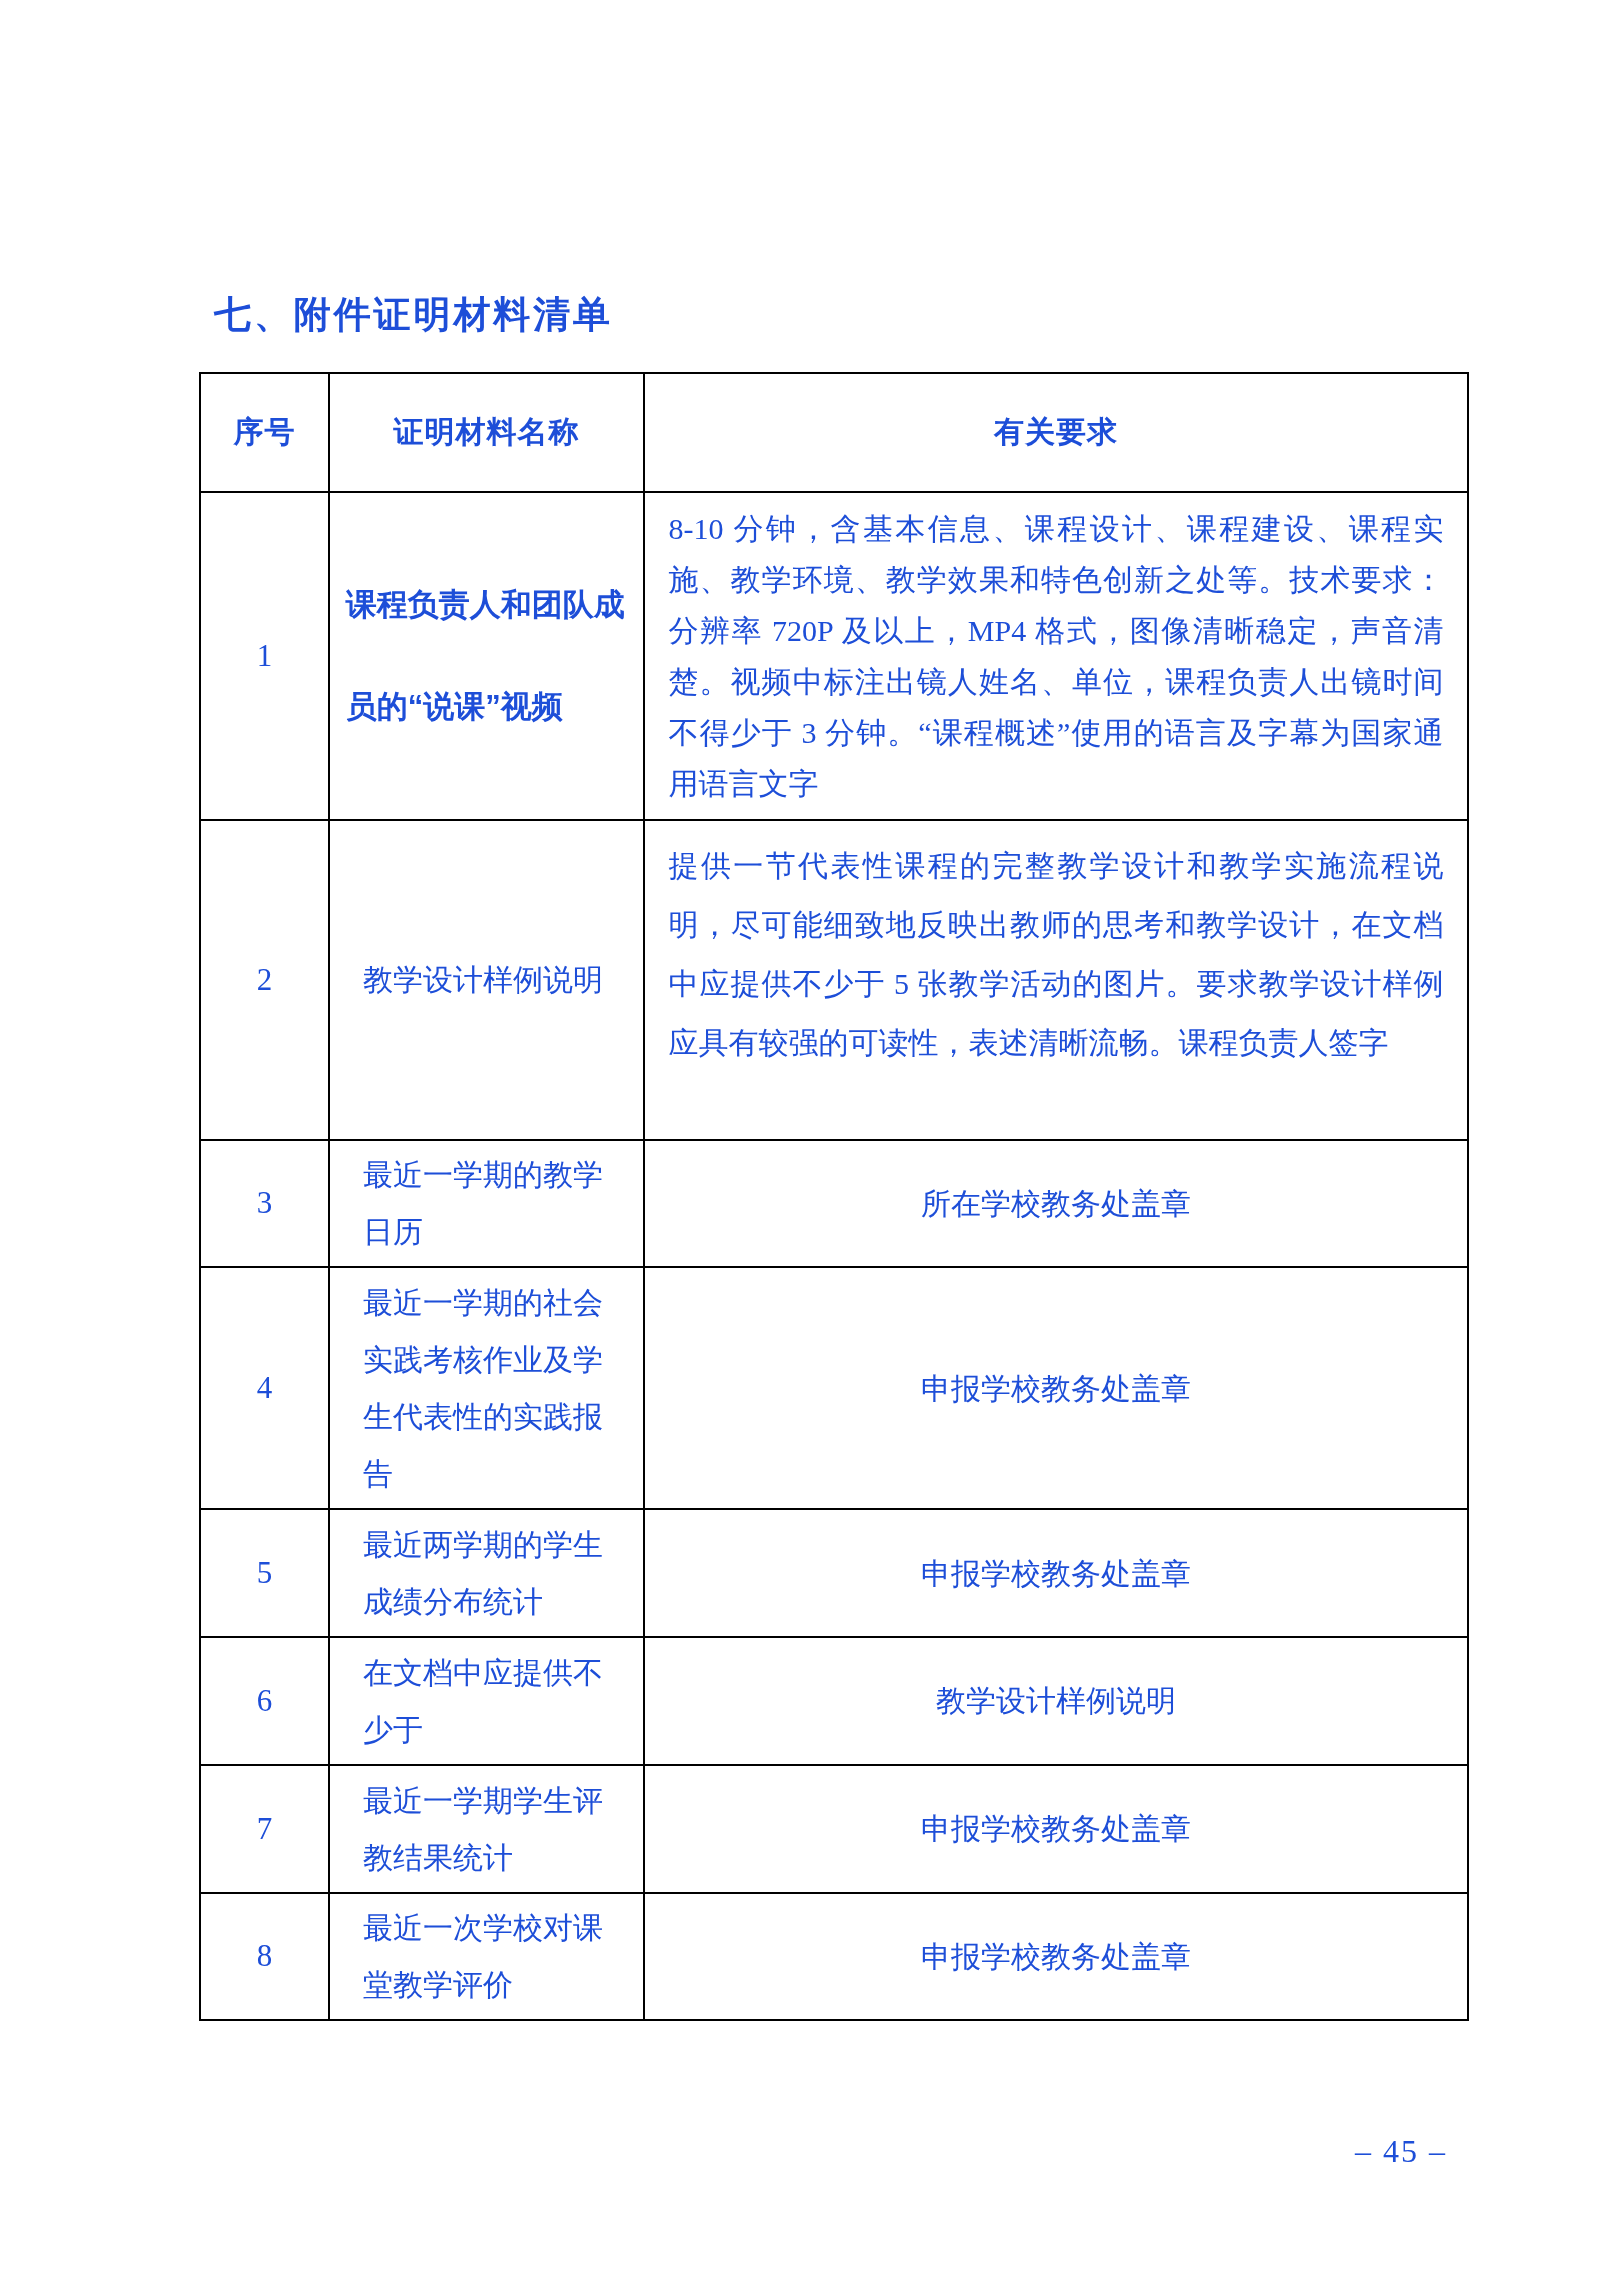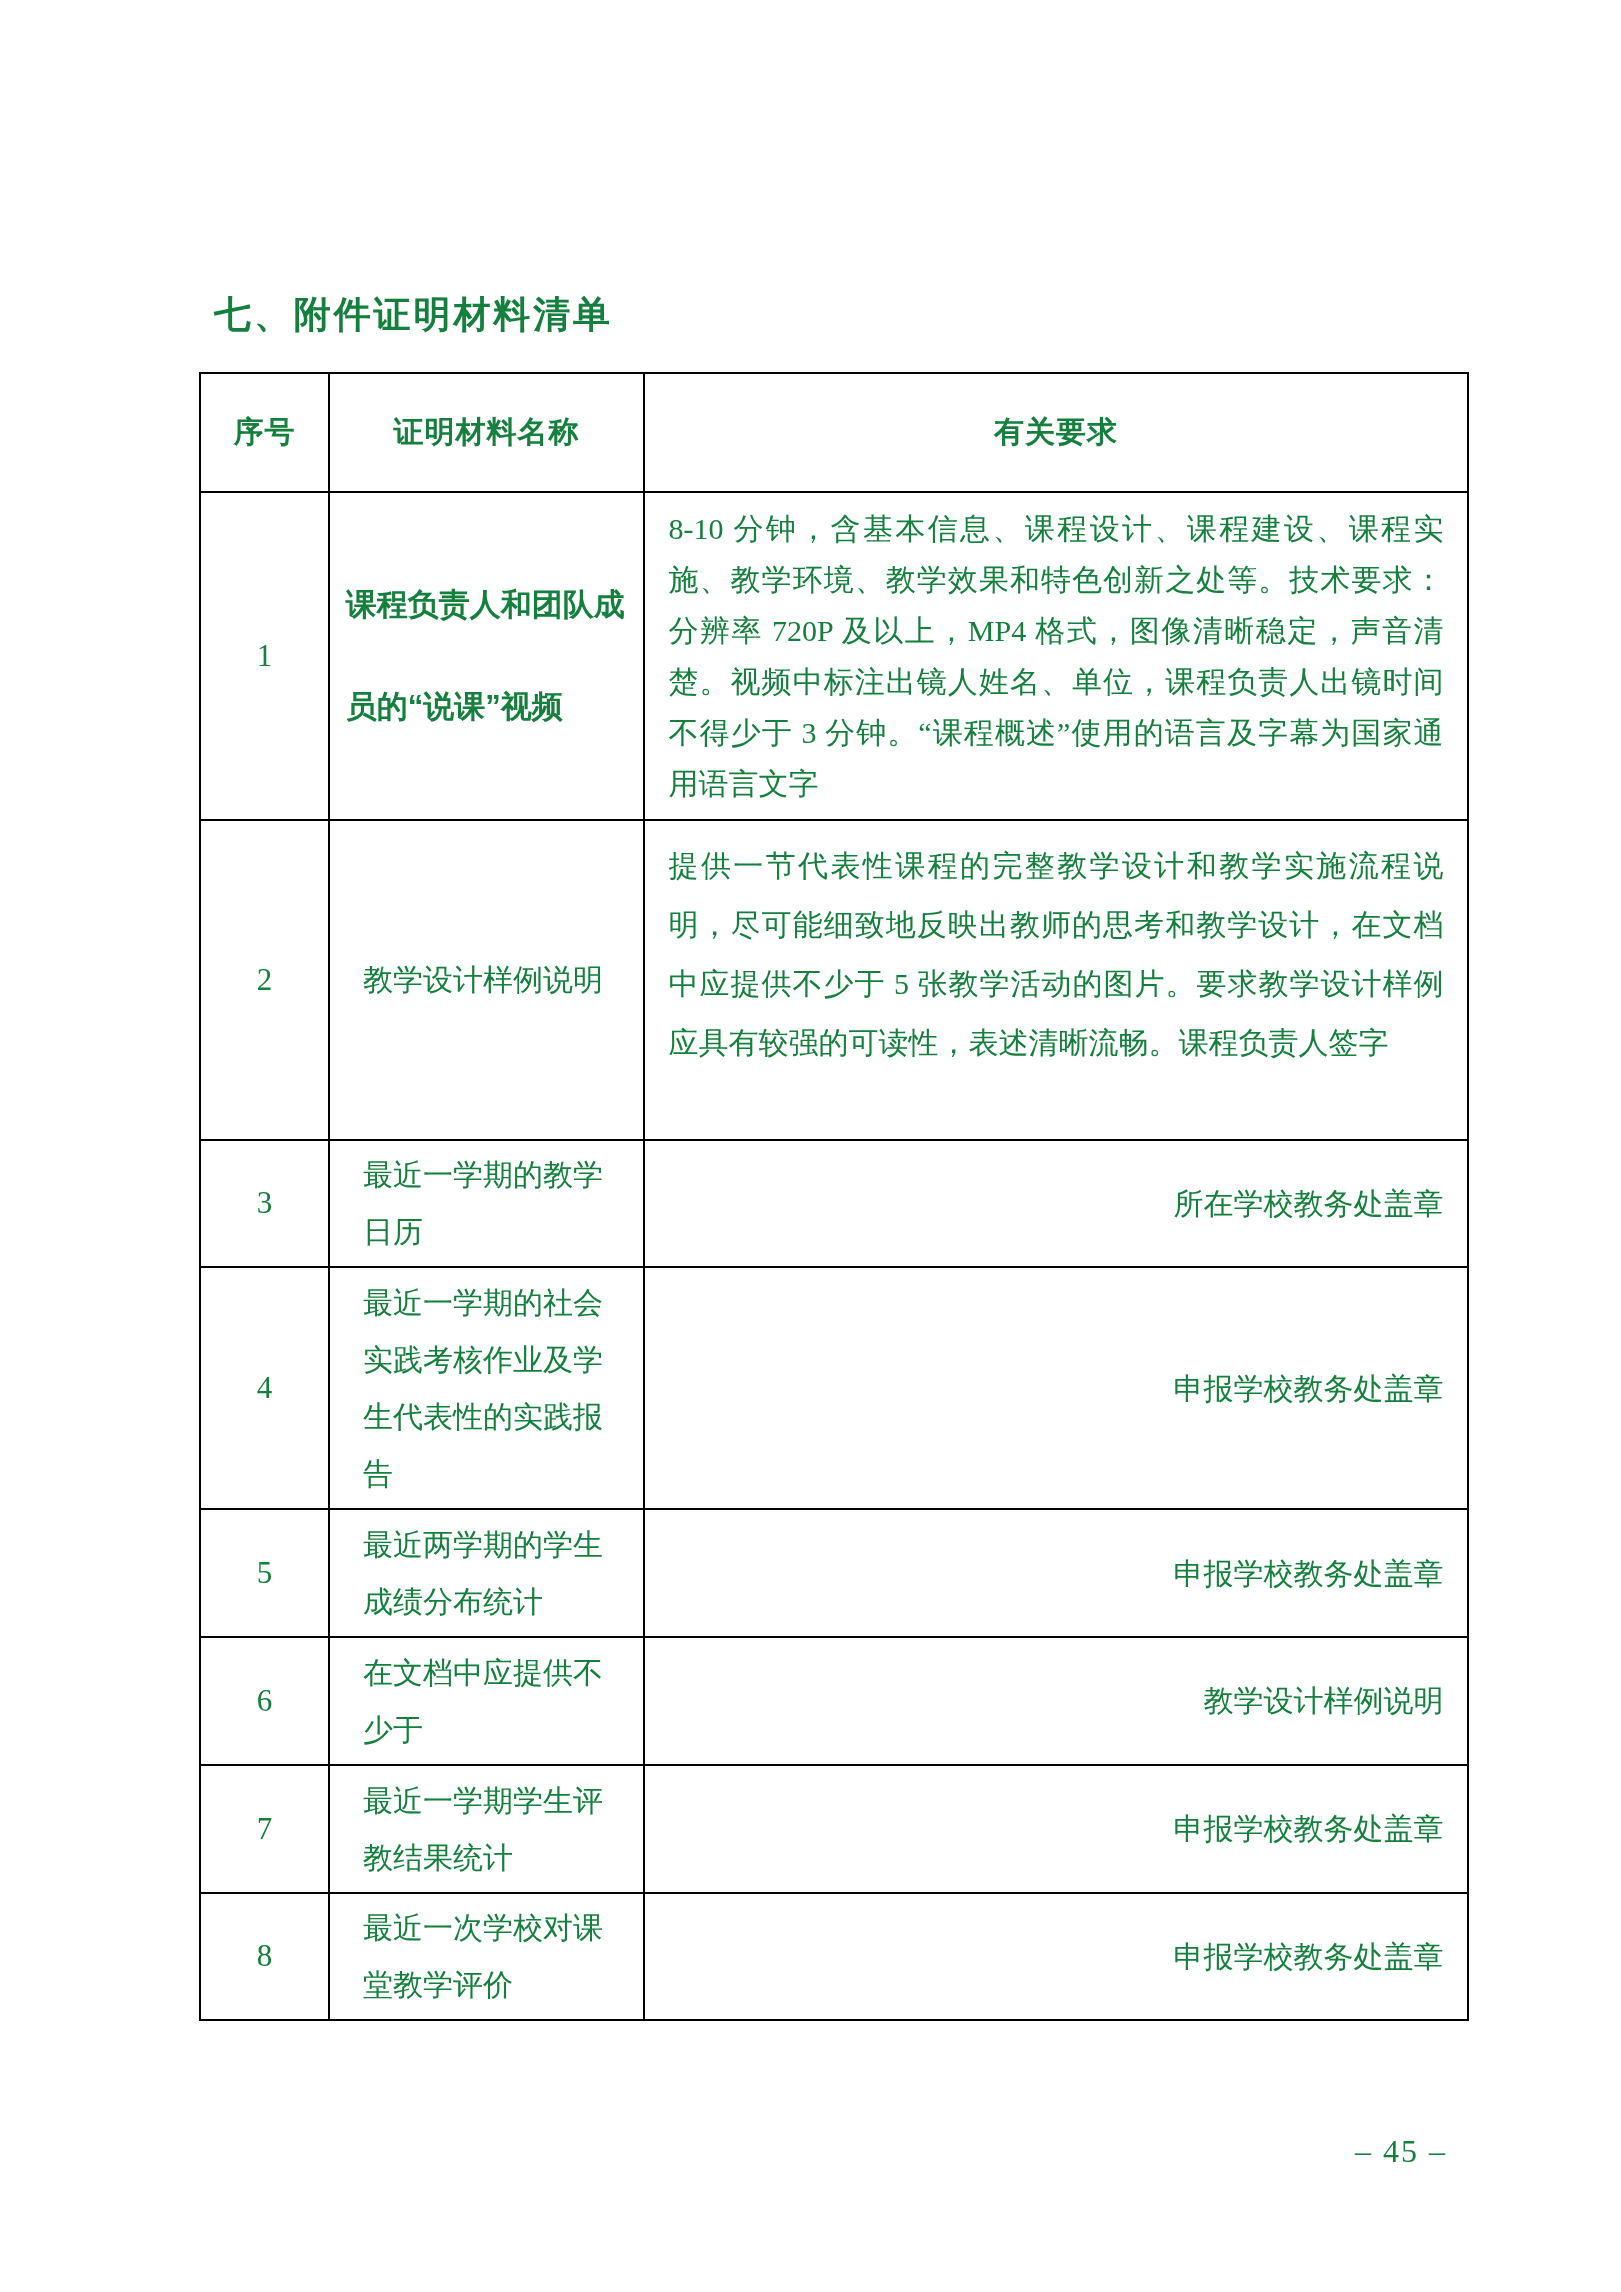--- a/index.html
+++ b/index.html
@@ -5,21 +5,21 @@
   html, body {
     margin: 0;
     padding: 0;
     background: #ffffff;
   }
   .page {
     position: relative;
     width: 1621px;
     height: 2293px;
     background: #ffffff;
-    color: #15803d;
+    color: #1d4ed8;
     font-family: "Liberation Serif", serif;
     overflow: hidden;
   }
   .heading {
     position: absolute;
     left: 214px;
     top: 290px;
     font-family: "Liberation Sans", sans-serif;
     font-weight: bold;
     font-size: 37px;
@@ -70,21 +70,21 @@
     font-family: "Liberation Sans", sans-serif;
     font-weight: bold;
     font-size: 31px;
     line-height: 102px;
     padding: 5.9px 15.7px;
   }
   td.cell-req {
     font-size: 30px;
     line-height: 51px;
     padding: 9.8px 23.5px;
-    text-align: right;
+    text-align: center;
   }
   tr.row-1 td.cell-req {
     text-align: justify;
     line-height: 51px;
   }
   tr.row-2 td.cell-req {
     text-align: justify;
     vertical-align: top;
     padding-top: 15.7px;
     line-height: 59px;

